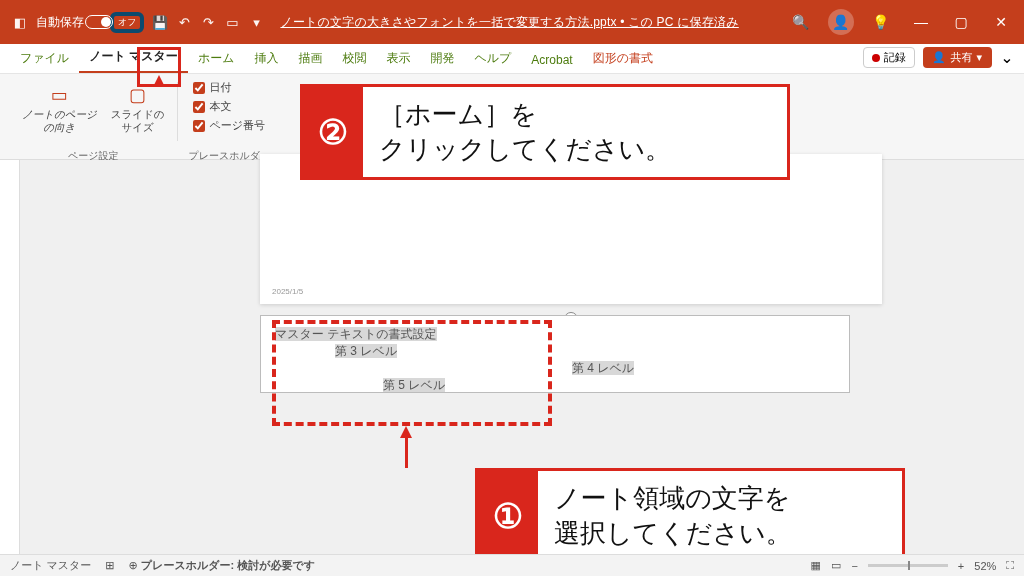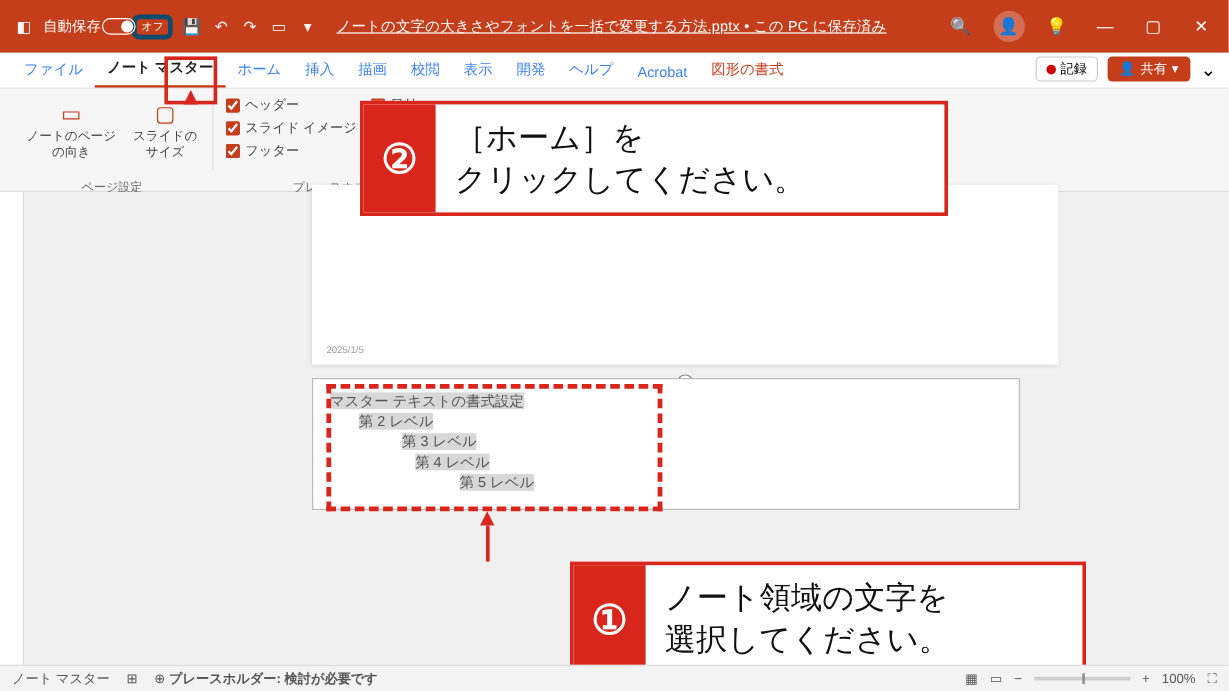--- a/index.html
+++ b/index.html
@@ -10,21 +10,21 @@
   .autosave { display: flex; align-items: center; gap: 1px; }
   .autosave .toggle { width: 28px; height: 14px; border: 1px solid #fff; border-radius: 8px; position: relative; }
   .autosave .toggle::after { content: ""; position: absolute; right: 1px; top: 1px; width: 10px; height: 10px; border-radius: 50%; background: #fff; }
   .qat-icon { width: 16px; height: 16px; display: flex; align-items: center; justify-content: center; font-size: 13px; opacity: .95; }
   .tb-title { flex: 1; text-align: left; padding-left: 16px; font-size: 12px; letter-spacing: .2px; text-decoration: underline; }
   .tb-right { display: flex; align-items: center; gap: 14px; padding-right: 10px; }
   .tb-right .ic { width: 26px; height: 26px; display: flex; align-items: center; justify-content: center; font-size: 14px; }
   .avatar { width: 26px; height: 26px; border-radius: 50%; background: rgba(255,255,255,.25); display:flex;align-items:center;justify-content:center;font-size:14px; }
 
   .tabbar { height: 30px; background: #fff; display: flex; align-items: flex-end; padding: 0 10px; border-bottom: 1px solid #e5e5e5; position: relative; }
-  .tab { font-size: 12px; padding: 6px 10px; color: #3b82f6; cursor: pointer; }
+  .tab { font-size: 12px; padding: 6px 10px; color: #4d7c0f; cursor: pointer; }
   .tab.active { font-weight: 600; border-bottom: 2px solid #C43E1C; color: #222; }
   .tab.format { color: #C43E1C; }
   .tab-right { position: absolute; right: 10px; top: 3px; display: flex; gap: 8px; align-items: center; }
   .rec-btn { font-size: 11px; border: 1px solid #ccc; border-radius: 4px; padding: 2px 8px; display:flex;align-items:center;gap:4px; }
   .rec-btn::before { content:""; width:8px;height:8px;border-radius:50%;background:#c00; }
   .share-btn { background:#C43E1C;color:#fff;font-size:11px;padding:3px 10px;border-radius:4px;display:flex;align-items:center;gap:4px; }
   .chev { width:14px;text-align:center; }
 
   .ribbon { height: 86px; background: #f6f6f6; border-bottom: 1px solid #ddd; display: flex; padding: 4px 8px 2px 8px; gap: 0; font-size: 11px; color: #444; }
   .group { display: flex; flex-direction: column; align-items: center; justify-content: space-between; padding: 0 10px; position: relative; }
@@ -37,26 +37,26 @@
   .chk { display:flex; align-items:center; gap:4px; font-size:11px; }
   .chk input { width:12px;height:12px; accent-color:#C43E1C; }
   .row-btns { display:flex; gap:6px; padding-top:2px; }
 
   .canvas-area { position:absolute; top:160px; left:0; right:0; bottom:22px; background:#f0f0f0; }
   .vruler { position:absolute; left:0; top:0; bottom:0; width:20px; background:#fff; border-right:1px solid #ddd; }
   .slide-page { position:absolute; left:260px; top:-6px; width:622px; height:150px; background:#fff; box-shadow:0 1px 4px rgba(0,0,0,.15); }
   .slide-date { position:absolute; left:12px; bottom:8px; font-size:8px; color:#999; }
   .rotate-handle { position:absolute; left:50%; top:-12px; transform:translateX(-50%); width:14px;height:14px;border:1px solid #888;border-radius:50%;background:#fff;display:flex;align-items:center;justify-content:center;font-size:9px;color:#888; }
 
-  .notes-box { position:absolute; left:260px; top:155px; width:590px; height:110px; background:#fff; border:1px solid #bcbcbc; }
+  .notes-box { position:absolute; left:260px; top:155px; width:590px; height:78px; background:#fff; border:1px solid #bcbcbc; }
   .notes-inner { padding:10px 14px; font-size:12px; color:#555; }
   .lvl { margin-left:0; }
   .lvl2 { margin-left:24px; }
   .lvl3 { margin-left:60px; }
-  .lvl4 { margin-left:71px; }
+  .lvl4 { margin-left:96px;text-align:center; }
   .lvl5 { margin-left:96px;padding-left:12px; }
   .sel { background:#d8d8d8; display:inline; }
 
   .dashed-box { position:absolute; border:4px dashed #d9261c; pointer-events:none; }
 
   .callout { position:absolute; background:#fff; border:3px solid #d9261c; display:flex; }
   .callout .num { background:#d9261c; color:#fff; font-size:34px; font-weight:700; width:60px; display:flex; align-items:center; justify-content:center; }
   .callout .txt { padding:10px 16px; font-size:26px; line-height:1.35; color:#111; white-space:pre-line; }
 
   .arrow-up { position:absolute; width:0;height:0;border-left:6px solid transparent;border-right:6px solid transparent;border-bottom:12px solid #d9261c; }
@@ -120,48 +120,34 @@
       </div>
     <span class="chev">⌄</span>
   </div>
 </div>
 
 <div class="ribbon">
   <div class="group">
     <div class="row-btns">
       <div class="big-btn">
         <div class="ico">▭</div>
-        <div class="lbl" style="white-space:pre-line;">ノートのページ
+        <div class="lbl" style="white-space:pre-line;font-style:italic;">ノートのページ
 の向き</div>
       </div>
       <div class="big-btn">
         <div class="ico">▢</div>
         <div class="lbl" style="white-space:pre-line;">スライドの
 サイズ</div>
       </div>
     </div>
     <div class="group-label">ページ設定</div>
   </div>
 
   <div class="group">
     <div style="display:flex;gap:12px;">
-      <div class="check-col">
-        <label class="chk">
-            <input type="checkbox" checked="" style="">
-            <span>ヘッダー</span>
-          </label>
-        <label class="chk">
-            <input type="checkbox" checked="" style="">
-            <span>スライド イメージ</span>
-          </label>
-        <label class="chk">
-            <input type="checkbox" checked="" style="">
-            <span>フッター</span>
-          </label>
-      </div>
       <div class="check-col">
         <label class="chk">
             <input type="checkbox" checked="" style="">
             <span>日付</span>
           </label>
         <label class="chk">
             <input type="checkbox" checked="" style="">
             <span>本文</span>
           </label>
         <label class="chk">
@@ -178,21 +164,20 @@
   <div class="vruler"></div>
 
   <div class="slide-page">
     <span class="slide-date">2025/1/5</span>
     <div class="rotate-handle" style="top:auto;bottom:-22px;">⟳</div>
   </div>
 
   <div class="notes-box">
     <div class="notes-inner">
       <div class="lvl"><span class="sel">マスター テキストの書式設定</span></div>
-      <div class="lvl2"><span class="sel">第 2 レベル</span></div>
       <div class="lvl3"><span class="sel">第 3 レベル</span></div>
       <div class="lvl4"><span class="sel">第 4 レベル</span></div>
       <div class="lvl5"><span class="sel">第 5 レベル</span></div>
     </div>
   </div>
 </div>
 
 <div class="dashed-box" style="left:272px; top:320px; width:280px; height:106px;"></div>
 
 <div class="highlight-tab" style="left:137px; top:47px; width:44px; height:40px;"></div>
@@ -221,16 +206,16 @@
   <span>
     <span>⊕</span>
     <b>プレースホルダー: 検討が必要です</b>
   </span>
   <div class="right">
     <span>▦</span>
     <span>▭</span>
     <span>−</span>
     <div class="zoom-slider"></div>
     <span>+</span>
-    <span>100%</span>
+    <span>52%</span>
     <span>⛶</span>
   </div>
 </div>
 
 </body></html>

